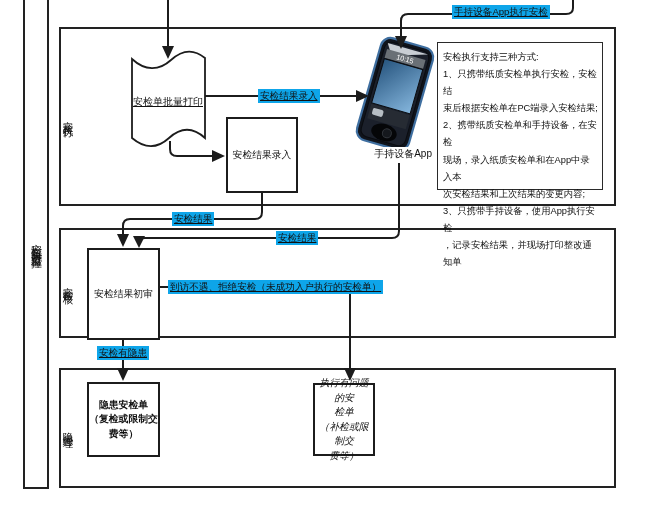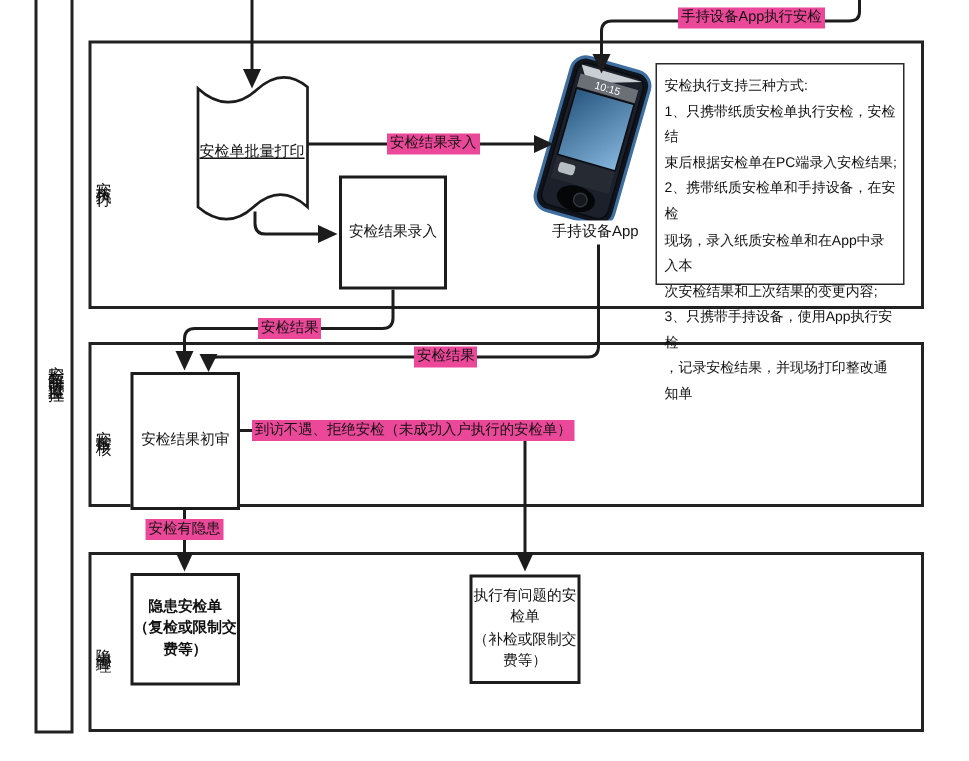--- a/index.html
+++ b/index.html
@@ -29,25 +29,25 @@
   }
   .shape-label{
     position:absolute;z-index:2;text-align:center;font-size:10px;line-height:13px;text-decoration:underline;
   }
   .note{
     position:absolute;left:437px;top:42px;width:166px;height:148px;border:1.5px solid #2a2a2a;
     background:#fff;box-sizing:border-box;padding:6px 4px 16px 5px;font-size:9.3px;line-height:17.1px;
     white-space:pre-line;z-index:2;color:#111;
   }
   .edge-label{
-    position:absolute;background:#ec4899;font-size:9.6px;line-height:12px;padding:1px 2px;
-    white-space:nowrap;z-index:2;color:#111;
+    position:absolute;background:#0ea5e9;font-size:9.6px;line-height:12px;padding:1px 2px;
+    white-space:nowrap;z-index:2;color:#111;text-decoration:underline;
   }
   .device-label{
-    position:absolute;left:368px;top:147px;width:64px;text-align:left;font-size:10px;
+    position:absolute;left:368px;top:147px;width:64px;text-align:right;font-size:10px;
     background:#fff;z-index:2;
   }
 </style>
 </head>
 <body>
 
 <div id="stage">
 
   <div class="sidebar">
     <span class="vtext">安检实时进度监控</span>
@@ -122,21 +122,21 @@
     </g>
   </svg>
 
   <div class="shape-label" style="left:131px;top:95px;width:74px;">安检单批量打印</div>
 
   <div class="node" style="left:226px;top:117px;width:72px;height:76px;">安检结果录入</div>
   <div class="node" style="left:87px;top:248px;width:73px;height:92px;">安检结果初审</div>
   <div class="node" style="left:87px;top:382px;width:73px;height:75px;font-weight:bold;">隐患安检单
 （复检或限制交
 费等）</div>
-  <div class="node" style="left:313px;top:383px;width:74px;height:73px;">执行有问题的安
+  <div class="node" style="left:313px;top:383px;width:62px;height:73px;font-style:italic;">执行有问题的安
 检单
 （补检或限制交
 费等）</div>
 
   <div class="note">安检执行支持三种方式:
 1、只携带纸质安检单执行安检，安检结
 束后根据安检单在PC端录入安检结果;
 2、携带纸质安检单和手持设备，在安检
 现场，录入纸质安检单和在App中录入本
 次安检结果和上次结果的变更内容;

